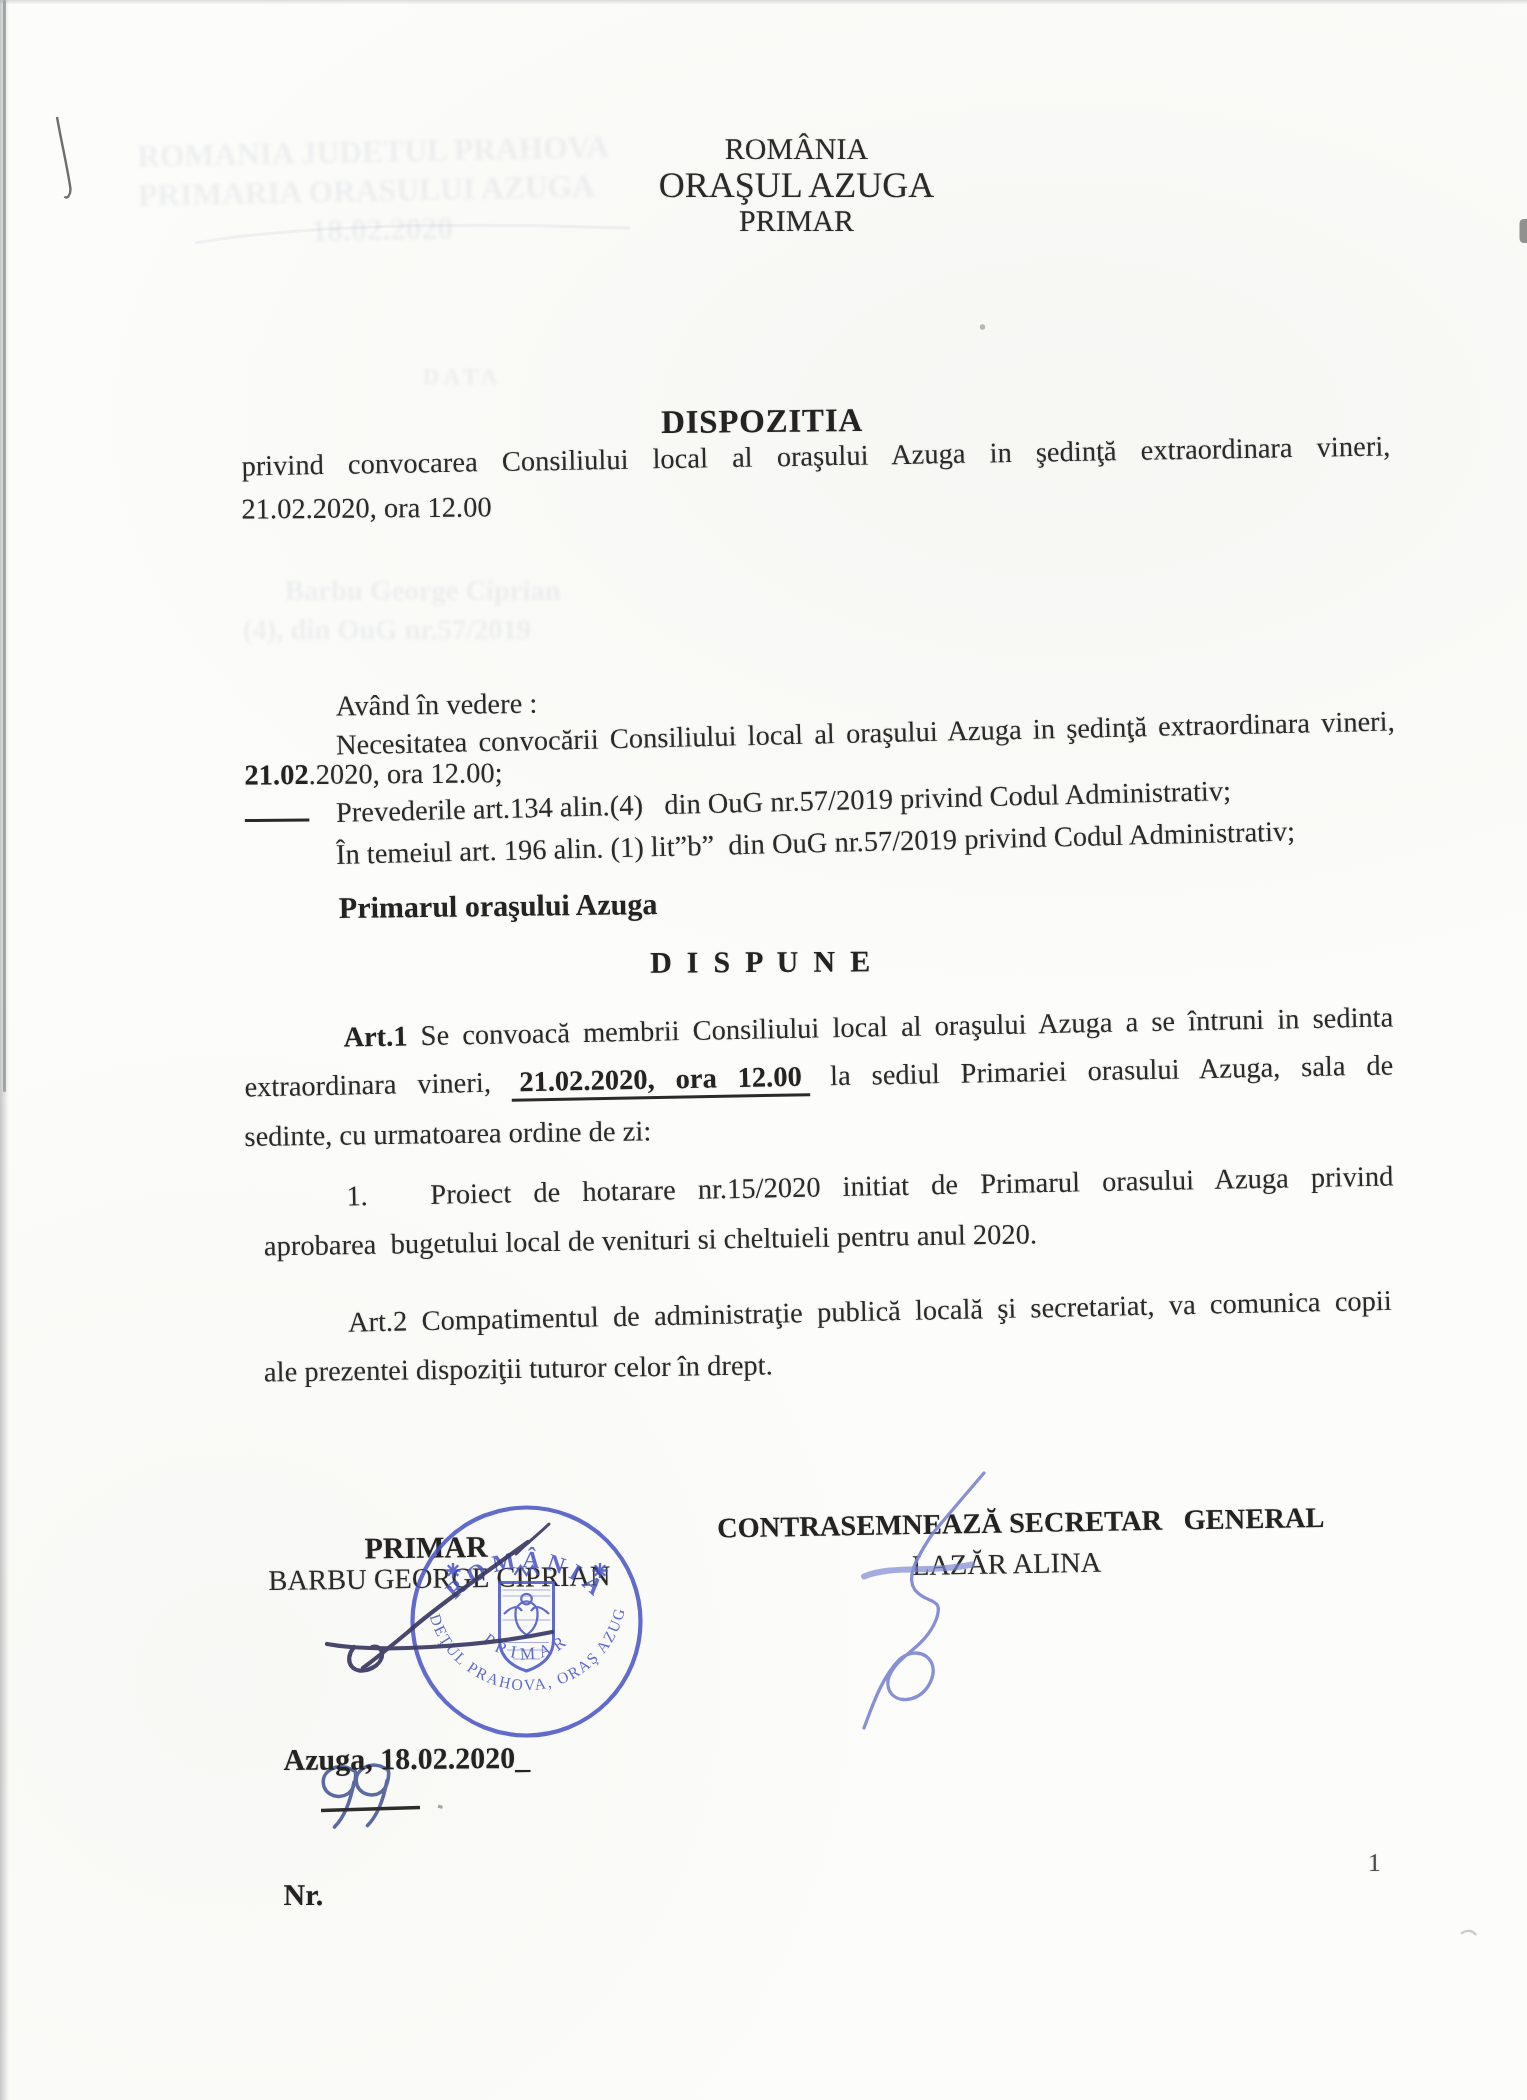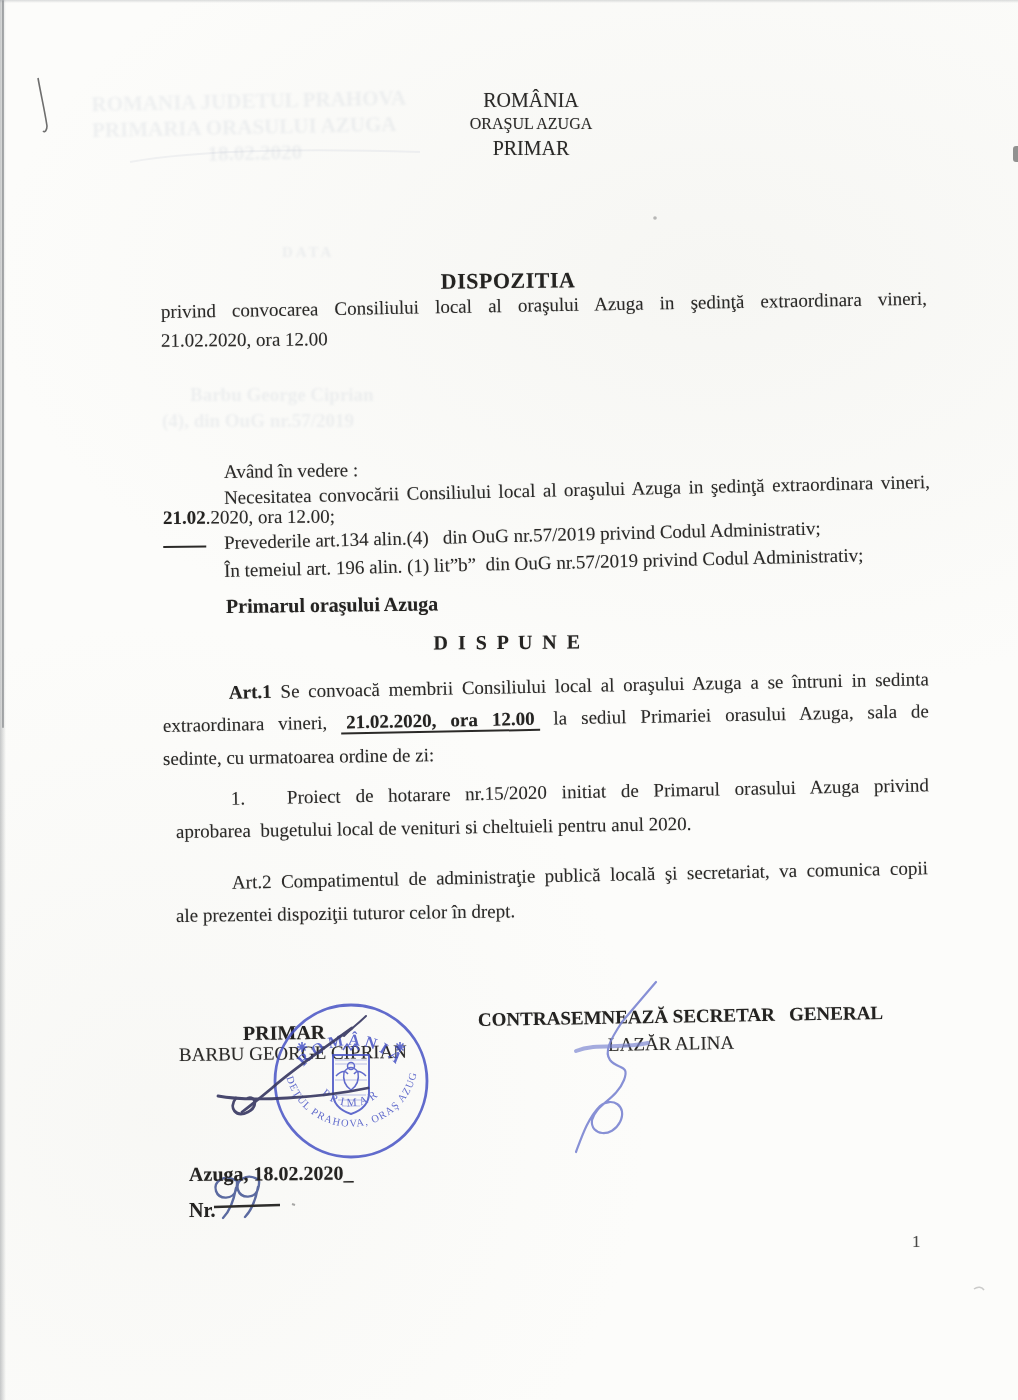--- a/index.html
+++ b/index.html
@@ -41,21 +41,21 @@
     <div class="ghost" style="font-size:21px;line-height:26px;">ROMANIA JUDETUL PRAHOVA</div>
     <div class="ghost" style="font-size:21px;line-height:26px;">PRIMARIA ORASULUI AZUGA</div>
     <div class="ghost" style="font-size:21px;line-height:26px;padding-left:115px;">18.02.2020</div>
   </div>
   <div class="abs ghost" style="left:282px;top:244px;font-size:15px;letter-spacing:3px;">DATA</div>
   <div class="abs ghost" style="left:190px;top:384px;font-size:19px;">Barbu George Ciprian</div>
   <div class="abs ghost" style="left:162px;top:410px;font-size:19px;">(4), din OuG nr.57/2019</div>
 
   <div class="abs ctr" style="left:400px;top:88px;width:262px;">
     <div class="t" style="font-size:20px;line-height:24px;">ROMÂNIA</div>
-    <div class="t" style="font-size:16px;line-height:24px;">ORAŞUL AZUGA</div>
+    <div class="t" style="font-size:24px;line-height:24px;">ORAŞUL AZUGA</div>
     <div class="t" style="font-size:20px;line-height:24px;">PRIMAR</div>
   </div>
 
   <div class="abs t b ctr" style="left:392px;top:269px;width:232px;font-size:22px;letter-spacing:.5px;transform:rotate(-.6deg);">DISPOZITIA</div>
   <div class="abs t jline" style="left:161px;top:300px;width:766px;transform:rotate(-1deg);transform-origin:left center;">privind convocarea Consiliului local al oraşului Azuga in şedinţă extraordinara vineri,</div>
   <div class="abs t" style="left:161px;top:328px;transform:rotate(-.5deg);">21.02.2020, ora 12.00</div>
 
   <div class="abs t" style="left:224px;top:460px;transform:rotate(-.8deg);transform-origin:left center;">Având în vedere :</div>
   <div class="abs t jline" style="left:224px;top:486px;width:706px;transform:rotate(-1.3deg);transform-origin:left center;">Necesitatea convocării Consiliului local al oraşului Azuga in şedinţă extraordinara vineri,</div>
   <div class="abs t" style="left:163px;top:506px;transform:rotate(-.5deg);transform-origin:left center;"><span class="b u2">21.02</span><span>.2020, ora 12.00;</span></div>
@@ -133,20 +133,20 @@
     <g fill="none" stroke-width="2.4" stroke-linecap="round" stroke="#5b6aa0">
       <path d="M235,1180 C225,1174 213,1181 216,1191 C219,1200 233,1200 236,1190 C238,1183 237,1179 235,1180 M236,1188 C234,1199 230,1211 223,1218"></path>
       <path d="M257,1179 C247,1173 235,1180 238,1190 C241,1199 255,1199 258,1189 C260,1182 259,1178 257,1179 M258,1187 C256,1198 252,1210 245,1217"></path>
     </g>
     <path d="M214,1207 L280,1205" stroke="#2e2d2b" stroke-width="2.5"></path>
     <path d="M292,1204 l3,1" stroke="#555" stroke-width="2" opacity=".5"></path>
     <path d="M974,1289 c4,-3 8,-2 10,1" fill="none" stroke="#999" stroke-width="1.5" opacity=".5"></path>
   </svg>
 
   <div class="abs t b" style="left:189px;top:1162px;font-size:20px;transform:rotate(-.5deg);transform-origin:left center;">Azuga, 18.02.2020_</div>
-  <div class="abs t b" style="left:189px;top:1198px;font-size:20px;">Nr.</div>
+  <div class="abs t b" style="left:189px;top:1252px;font-size:20px;">Nr.</div>
   <div class="abs t" style="left:912px;top:1230px;font-size:17px;color:#4a4a48;">1</div>
 
   <div class="abs edge-left"></div>
   <div class="abs edge-line"></div>
   <div class="abs edge-top"></div>
   <div class="abs edge-mark"></div>
 </div>
 
 </body></html>

